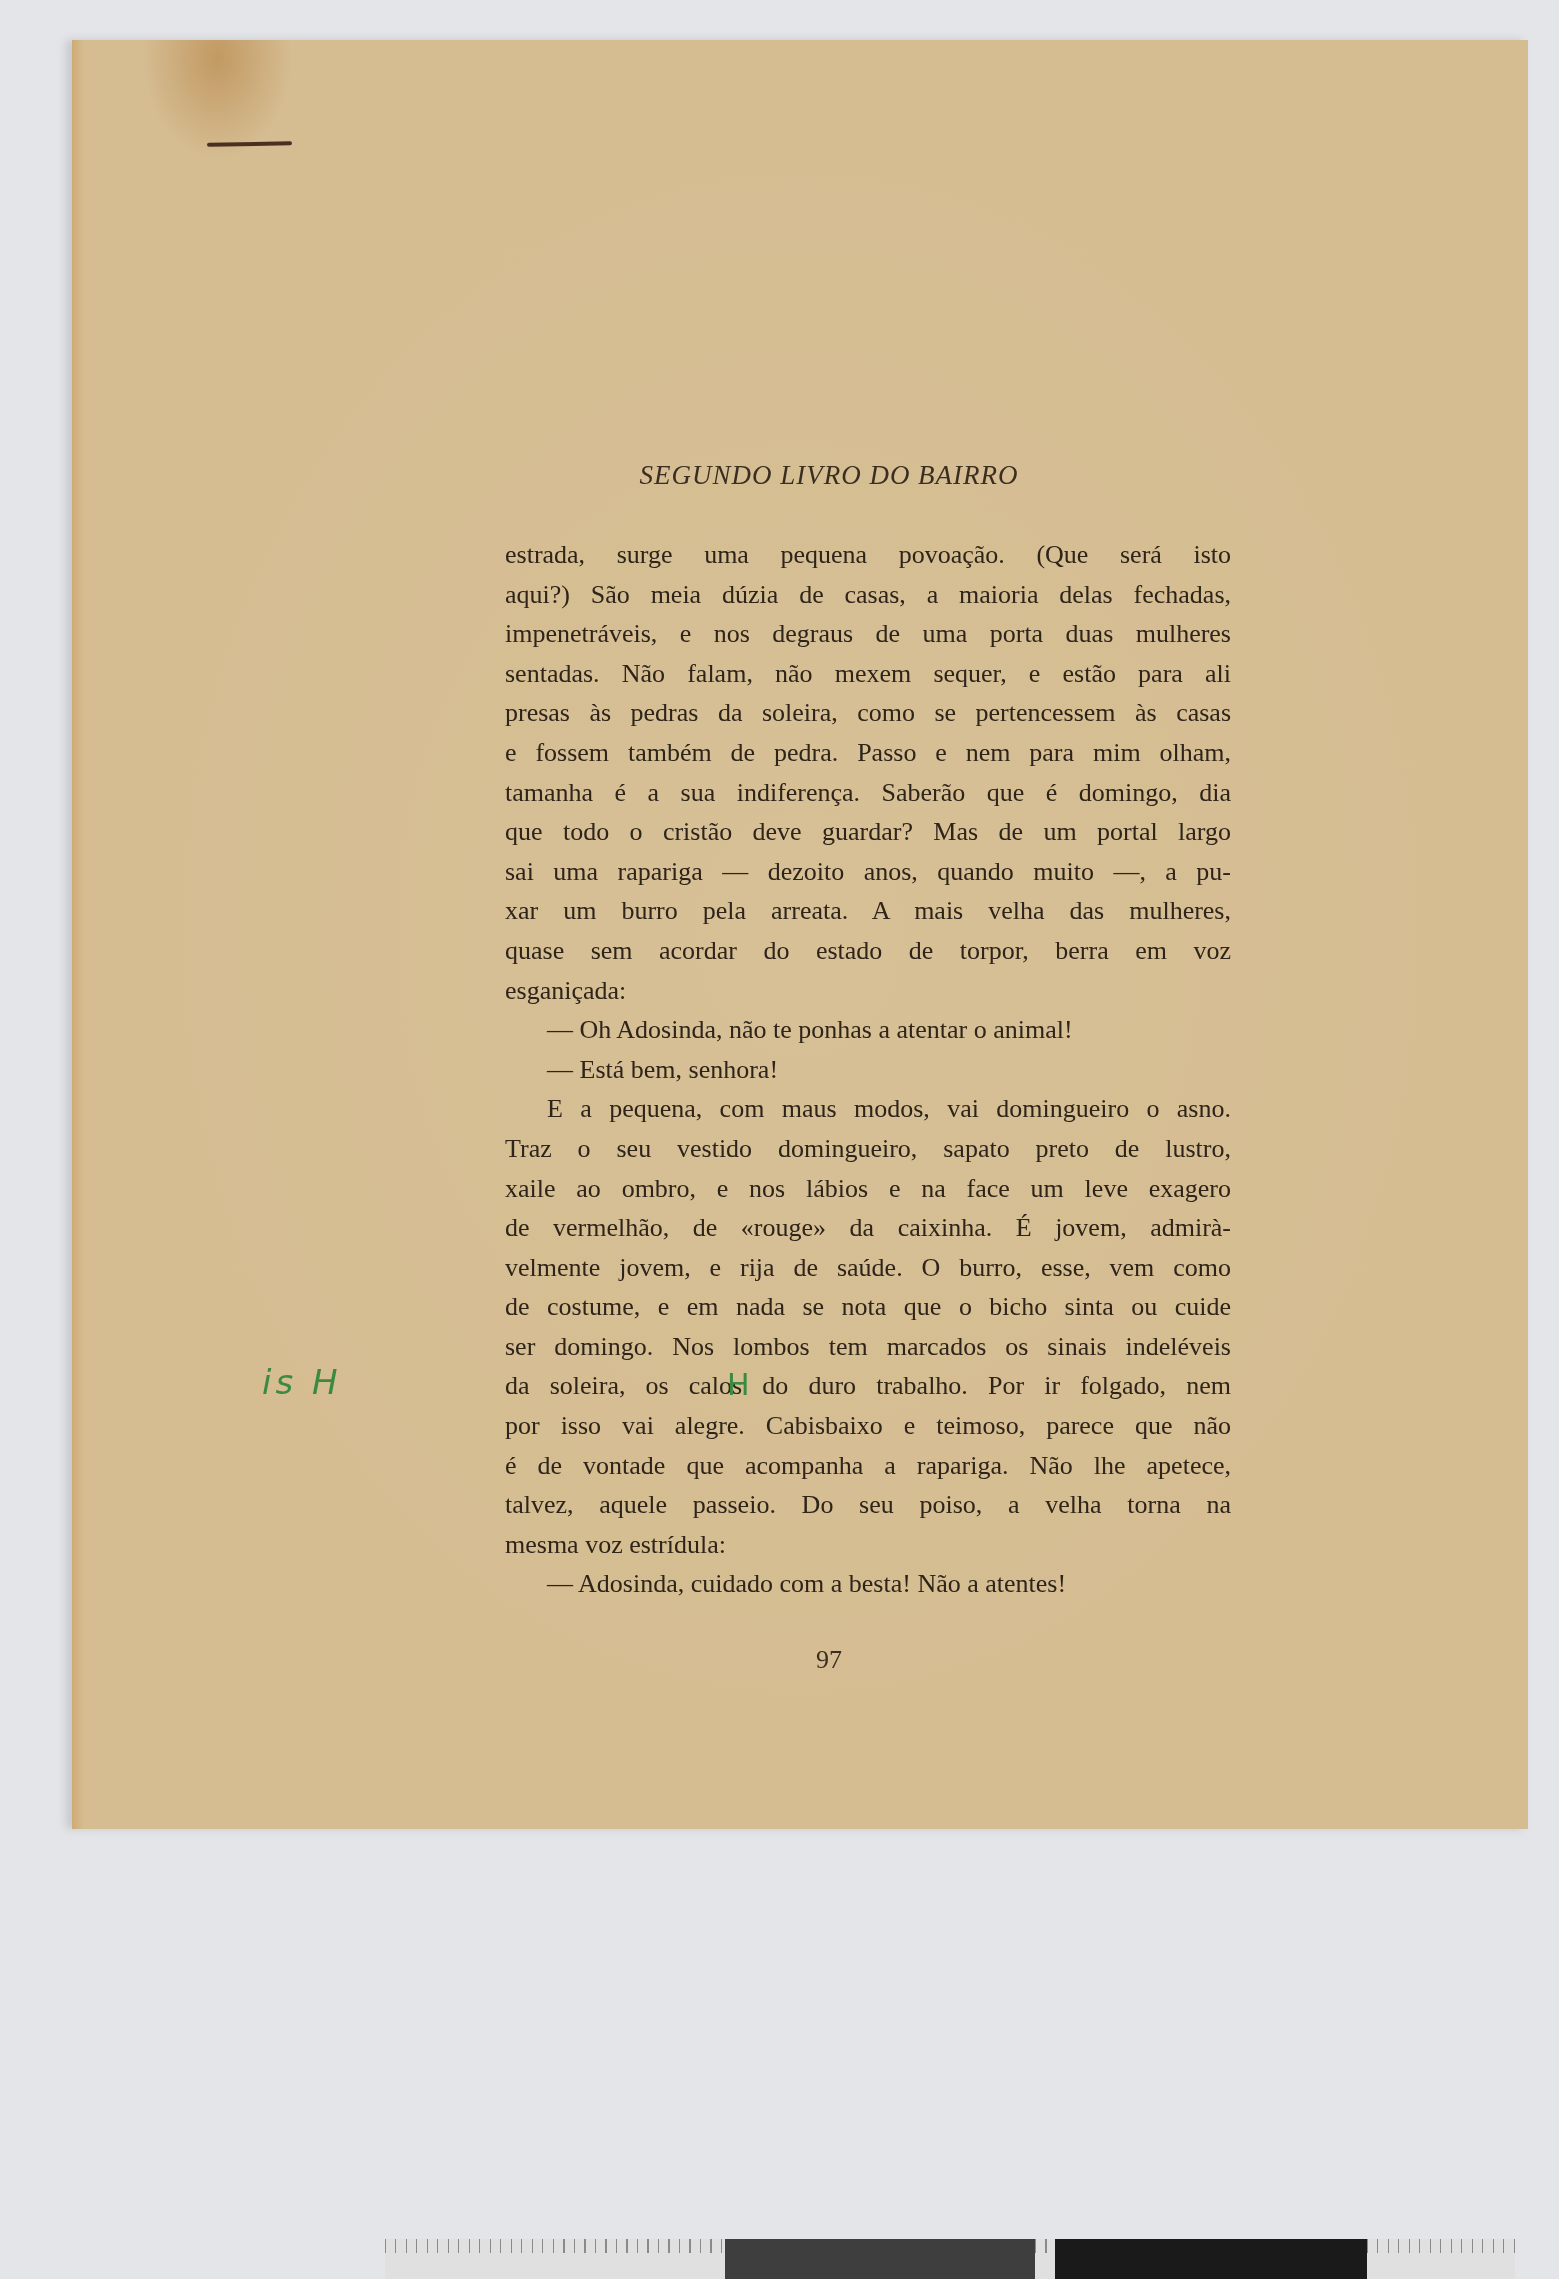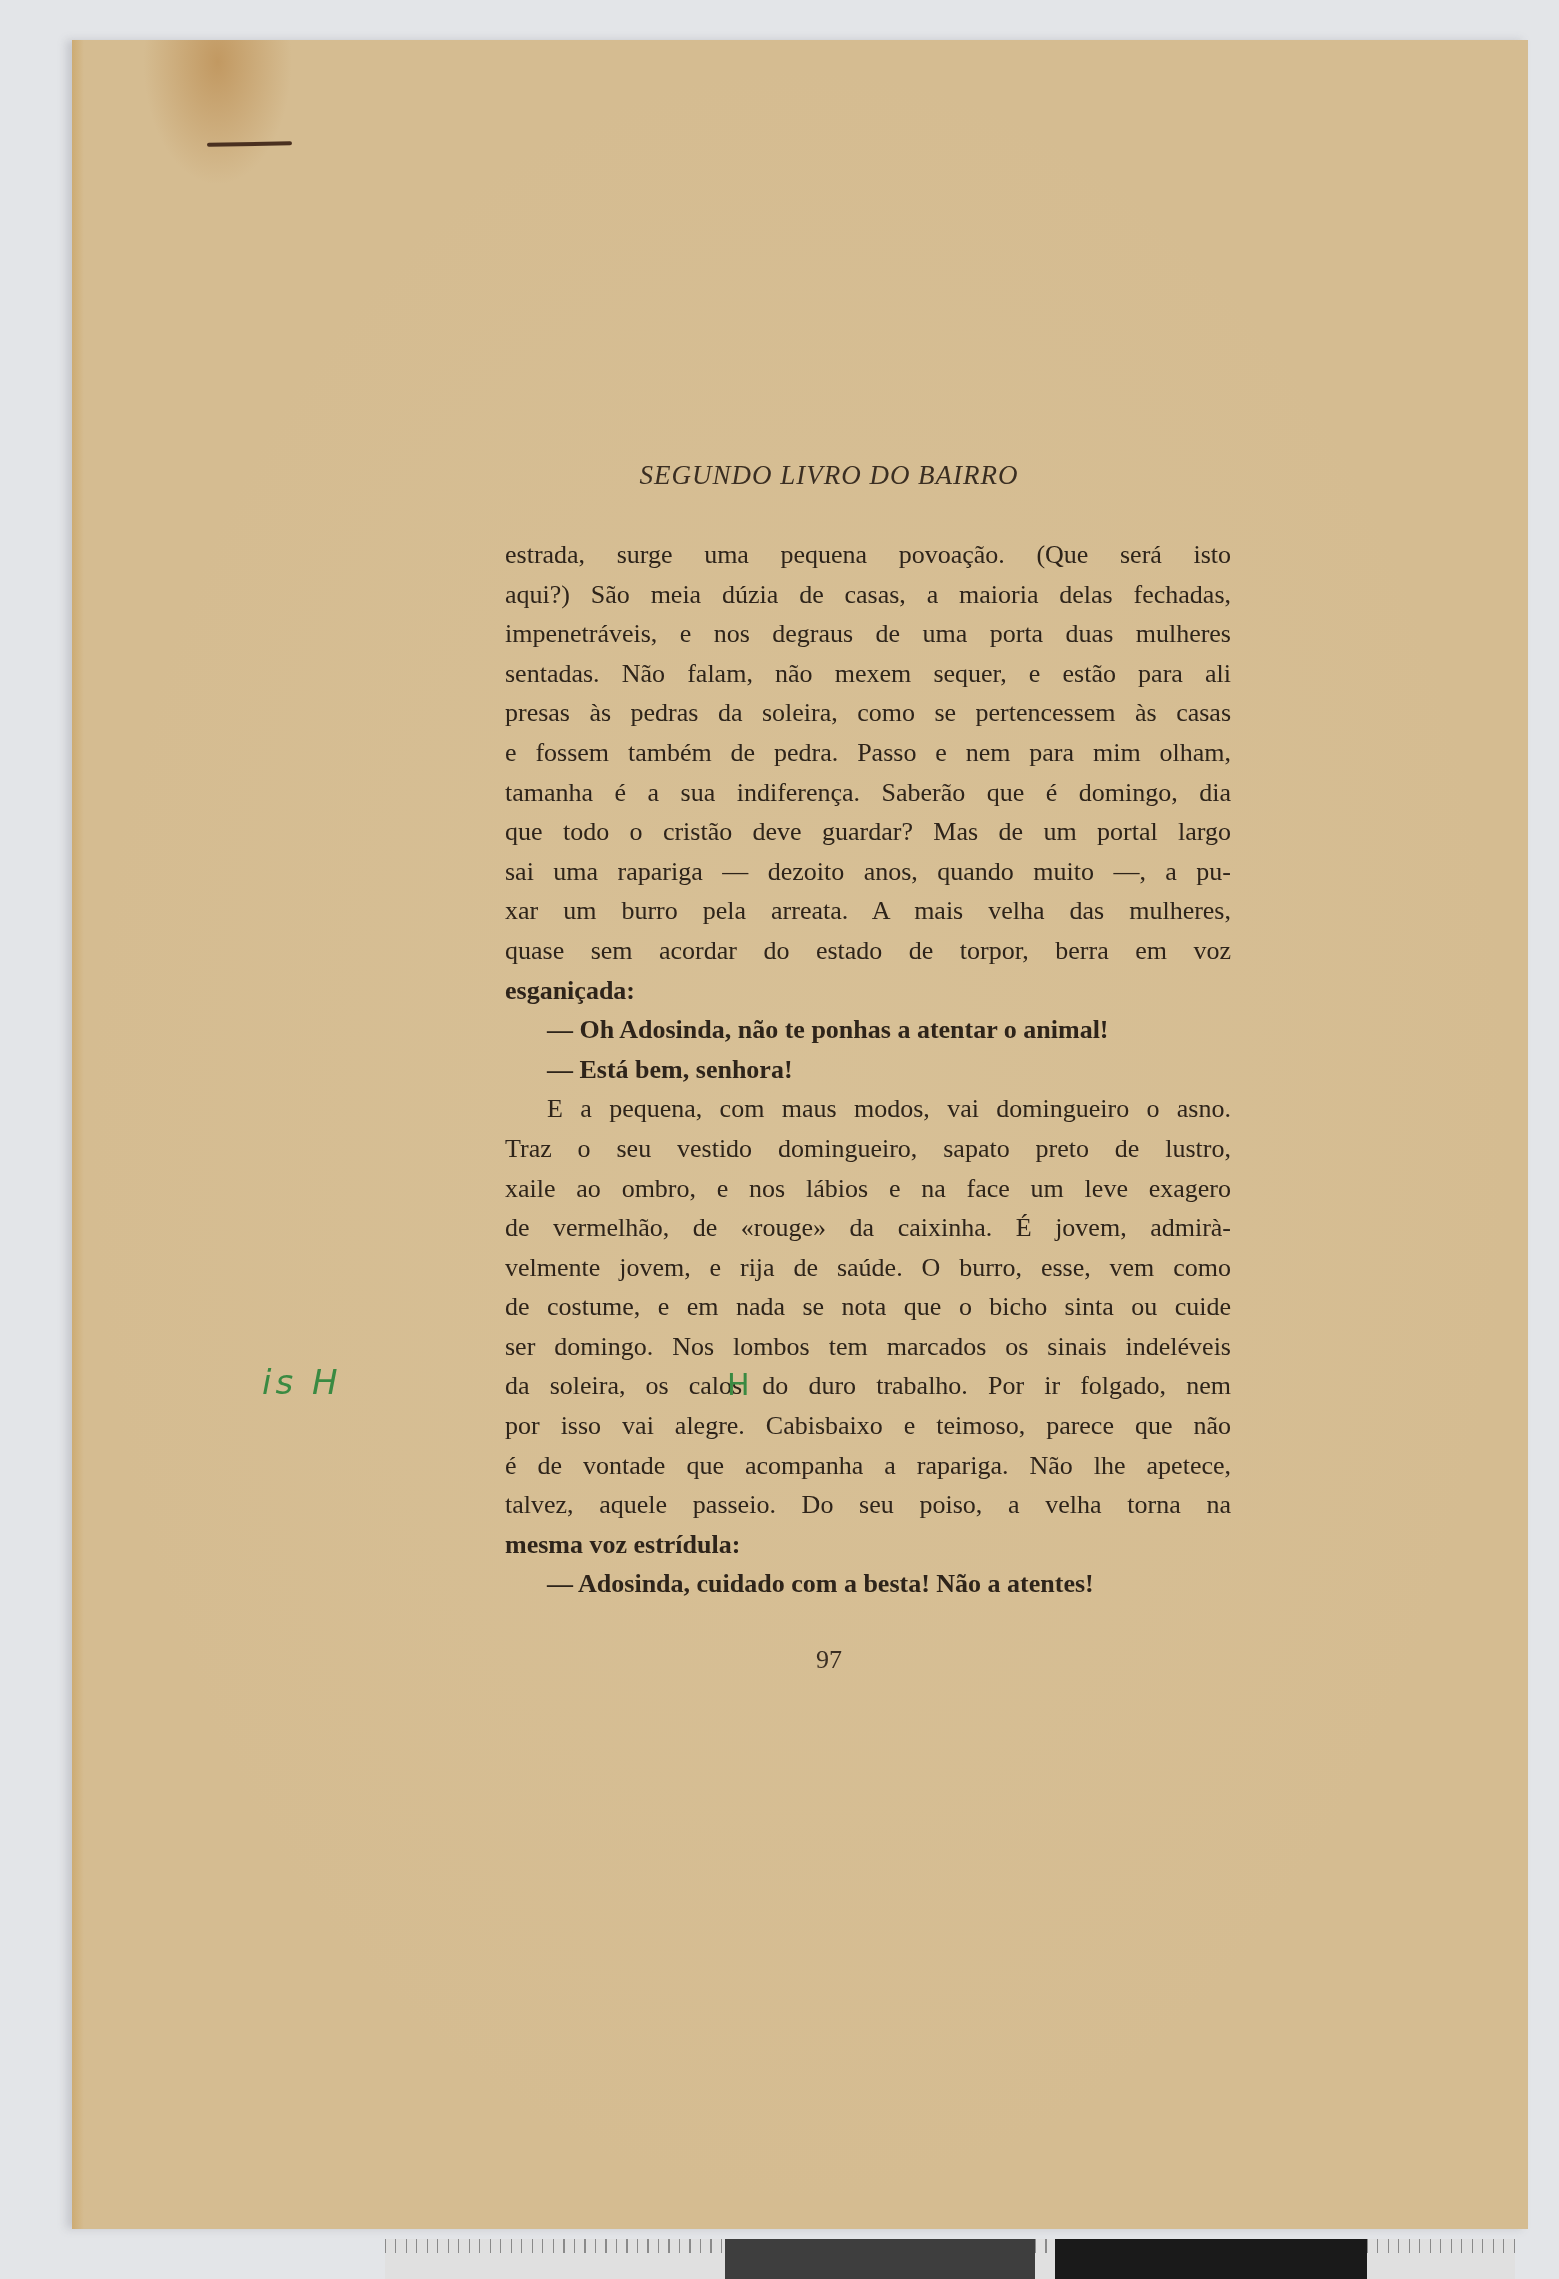--- a/index.html
+++ b/index.html
@@ -2,21 +2,21 @@
 <html><head>
   <meta charset="utf-8">
   <style>
     html, body { margin: 0; padding: 0; }
     body {
       width: 1559px; height: 2279px; position: relative; overflow: hidden;
       background: #e3e5e8;
       font-family: "Liberation Serif", "DejaVu Serif", serif;
     }
     .paper {
-      position: absolute; left: 72px; top: 40px; width: 1456px; height: 2189px;
+      position: absolute; left: 72px; top: 40px; width: 1456px; height: 1789px;
       background: #d5bc91;
       background-image:
         radial-gradient(ellipse at 10% 1%, rgba(170,110,40,0.45) 0, rgba(170,110,40,0) 4%),
         radial-gradient(ellipse at 50% 50%, rgba(220,200,160,0.35) 0, rgba(200,175,130,0) 70%),
         linear-gradient(90deg, rgba(190,140,60,0.35) 0, rgba(190,140,60,0) 12px);
       box-shadow: -6px 0 8px rgba(120,120,130,0.25);
     }
     .stain-mark {
       position: absolute; left: 135px; top: 102px; width: 85px; height: 4px;
       background: #4a3020; border-radius: 2px; transform: rotate(-1deg);
@@ -27,21 +27,21 @@
       color: #3a2e22; padding-left: 58px;
     }
     .text-block {
       position: absolute; left: 433px; top: 495px; width: 726px;
       font-size: 26px; line-height: 39.6px; color: #2e241a;
     }
     .line {
       display: block; white-space: nowrap; text-align: justify; text-align-last: justify;
       height: 39.6px;
     }
-    .line.last, .line.dialog { text-align: left; text-align-last: left; font-weight: bold; }
+    .line.last, .line.dialog { text-align: left; text-align-last: left; }
     .line.dialog { padding-left: 42px; }
     .line.indent { padding-left: 42px; }
     .page-number {
       position: absolute; left: 0; right: 0; top: 1605px; text-align: center;
       font-size: 26px; color: #3a2e22; padding-left: 58px;
     }
     .annotation {
       position: absolute; left: 262px; top: 1362px;
       font-family: "DejaVu Sans", sans-serif; font-style: italic;
       color: #3a8a42; font-size: 34px; letter-spacing: 4px;

